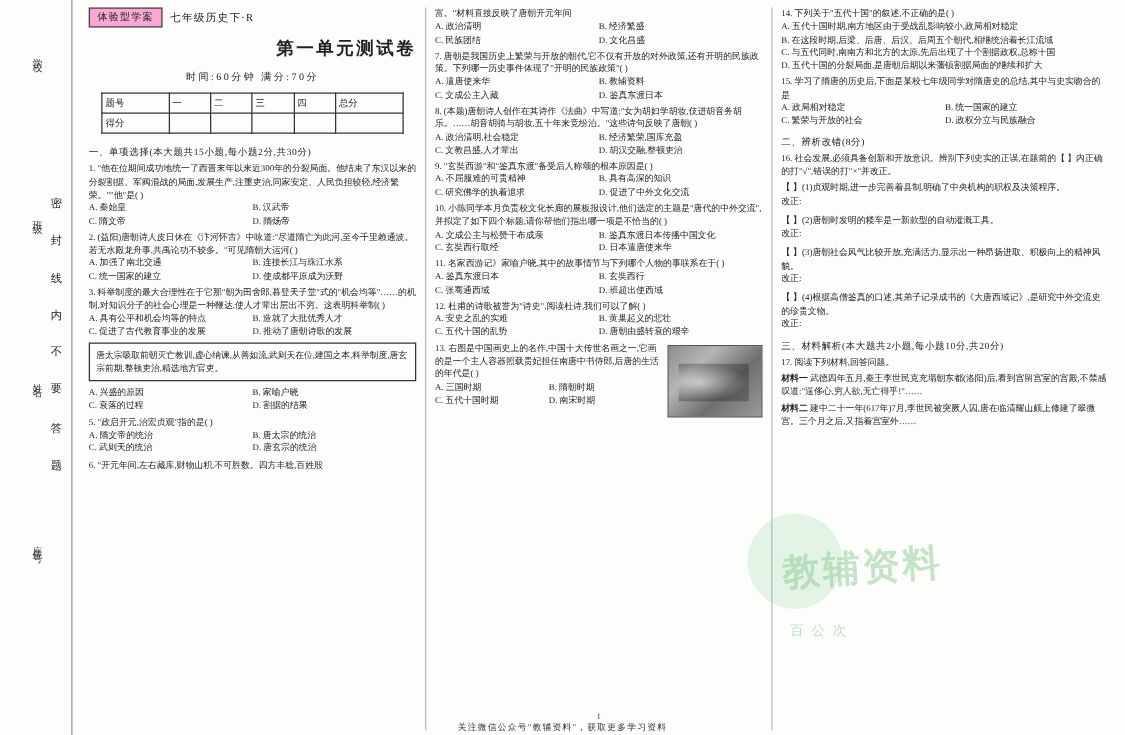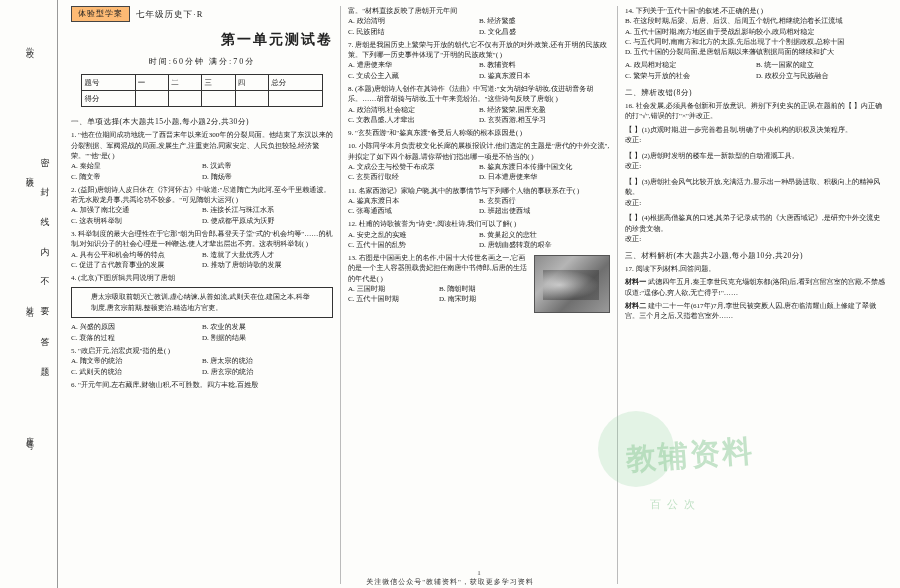--- a/index.html
+++ b/index.html
@@ -63,21 +63,21 @@
     position:relative;
   }
   .col.c1{border-right:1px solid #bbb;}
   .col.c2{border-right:1px solid #bbb;}
   .hdr-badge{
     display:inline-block;
     border:1px solid #444;
     padding:1px 6px;
     font-size:8px;
     letter-spacing:1px;
-    background:#fdba74;
+    background:#f9a8d4;
   }
   .hdr-row{
     display:flex;align-items:center;gap:6px;
     margin-bottom:6px;
   }
   .hdr-title{font-size:8.5px;letter-spacing:1px;}
   .paper-title{
     text-align:right;
     font-size:14px;
     font-weight:bold;
@@ -107,21 +107,21 @@
     font-size:7.6px;
     margin:6px 0 3px;
     letter-spacing:0.5px;
   }
   .q{margin:0 0 3px;text-indent:0;}
   .q .stem{display:block;}
   .opts{display:flex;flex-wrap:wrap;}
   .opts span{width:50%;display:block;}
   .box-material{
     border:1px solid #333;
-    padding:4px 19px;
+    padding:4px 5px;
     margin:4px 0 4px;
     font-size:7px;
     line-height:1.5;
   }
   .brk{display:block;}
   .imgbox{
     float:right;
     width:74px;height:56px;
     margin:2px 0 2px 4px;
     background:
@@ -181,21 +181,21 @@
   .wm .wm-circle{
     position:absolute;
     left:0px;top:6px;
     width:76px;height:76px;
     border-radius:50%;
     background:#8fd19e;
     opacity:.45;
   }
   .wm .wm-sub{
     position:absolute;
-    left:52px;top:92px;
+    left:34px;top:92px;
     font-size:11px;
     color:#2f9e44;
     letter-spacing:6px;
     opacity:.6;
     font-family:"Liberation Sans", sans-serif;
   }
 </style>
 </head>
 <body>
 
@@ -252,41 +252,40 @@
             <span>C. 隋文帝</span>
             <span>D. 隋炀帝</span>
           </div>
         </div>
 
         <div class="q">
           <span class="stem"><span>2. </span><span>(益阳)唐朝诗人皮日休在《汴河怀古》中咏道:"尽道隋亡为此河,至今千里赖通波。若无水殿龙舟事,共禹论功不较多。"可见隋朝大运河</span><span>(    )</span></span>
           <div class="opts">
             <span>A. 加强了南北交通</span>
             <span>B. 连接长江与珠江水系</span>
-            <span>C. 这表明科举制</span>
+            <span>C. 统一国家的建立</span>
             <span>D. 使成都平原成为沃野</span>
           </div>
         </div>
 
         <div class="q">
           <span class="stem"><span>3. </span><span>科举制度的最大合理性在于它那"朝为田舍郎,暮登天子堂"式的"机会均等"……的机制,对知识分子的社会心理是一种鞭达,使人才辈出层出不穷。这表明科举制</span><span>(    )</span></span>
           <div class="opts">
             <span>A. 具有公平和机会均等的特点</span>
             <span>B. 造就了大批优秀人才</span>
             <span>C. 促进了古代教育事业的发展</span>
             <span>D. 推动了唐朝诗歌的发展</span>
           </div>
         </div>
 
         <div class="q">
-          <span class="stem"><span>4. </span><span>(北京)下图所辑共同说明了唐朝</span></span>
           <div class="box-material">唐太宗吸取前朝灭亡教训,虚心纳谏,从善如流,武则天在位,建国之本,科举制度,唐玄宗前期,整顿吏治,精选地方官吏。</div>
           <div class="opts">
             <span>A. 兴盛的原因</span>
-            <span>B. 农业的发展</span>
+            <span>B. 家喻户晓</span>
             <span>C. 衰落的过程</span>
             <span>D. 割据的结果</span>
           </div>
         </div>
 
         <div class="q">
           <span class="stem"><span>5. </span><span>"政启开元,治宏贞观"指的是</span><span>(    )</span></span>
           <div class="opts">
             <span>A. 隋文帝的统治</span>
             <span>B. 唐太宗的统治</span>
@@ -321,26 +320,32 @@
             <span>D. 鉴真东渡日本</span>
           </div>
         </div>
 
         <div class="q">
           <span class="stem"><span>8. </span><span>(本题)唐朝诗人创作在其诗作《法曲》中写道:"女为胡妇学胡妆,伎进胡音务胡乐。……胡音胡骑与胡妆,五十年来竞纷泊。"这些诗句反映了唐朝</span><span>(    )</span></span>
           <div class="opts">
             <span>A. 政治清明,社会稳定</span>
             <span>B. 经济繁荣,国库充盈</span>
             <span>C. 文教昌盛,人才辈出</span>
-            <span>D. 玄奘西游,相互学习</span>
+            <span>D. 胡汉交融,整顿吏治</span>
           </div>
         </div>
 
         <div class="q">
           <span class="stem"><span>9. </span><span>"玄奘西游"和"鉴真东渡"备受后人称颂的根本原因是</span><span>(    )</span></span>
+          <div class="opts">
+            <span>A. 不屈服难的可贵精神</span>
+            <span>B. 具有高深的知识</span>
+            <span>C. 研究佛学的执着追求</span>
+            <span>D. 促进了中外文化交流</span>
+          </div>
         </div>
 
         <div class="q">
           <span class="stem"><span>10. </span><span>小陈同学本月负责校文化长廊的展板报设计,他们选定的主题是"唐代的中外交流",并拟定了如下四个标题,请你帮他们指出哪一项是不恰当的</span><span>(    )</span></span>
           <div class="opts">
             <span>A. 文成公主与松赞干布成亲</span>
             <span>B. 鉴真东渡日本传播中国文化</span>
             <span>C. 玄奘西行取经</span>
             <span>D. 日本遣唐使来华</span>
           </div>
@@ -376,28 +381,29 @@
             <span>D. 南宋时期</span>
           </div>
         </div>
       </div>
 
       <div class="col c3">
 
         <div class="q">
           <span class="stem"><span>14. </span><span>下列关于"五代十国"的叙述,不正确的是</span><span>(    )</span></span>
           <div>
+            <span class="brk">A. 五代十国时期,南方地区由于受战乱影响较小,政局相对稳定</span>
             <span class="brk">B. 在这段时期,后梁、后唐、后汉、后周五个朝代,相继统治着长江流域</span>
-            <span class="brk">A. 五代十国时期,南方地区由于受战乱影响较小,政局相对稳定</span>
             <span class="brk">C. 与五代同时,南南方和北方的太原,先后出现了十个割据政权,总称十国</span>
             <span class="brk">D. 五代十国的分裂局面,是唐朝后期以来藩镇割据局面的继续和扩大</span>
           </div>
         </div>
 
         <div class="q">
+          <span class="stem"><span>15. </span><span>学习了隋唐的历史后,下面是某校七年级同学对隋唐史的总结,其中与史实吻合的是</span></span>
           <div class="opts">
             <span>A. 政局相对稳定</span>
             <span>B. 统一国家的建立</span>
             <span>C. 繁荣与开放的社会</span>
             <span>D. 政权分立与民族融合</span>
           </div>
         </div>
 
         <div class="sec-title">二、辨析改错(8分)</div>
         <div class="q">16. 社会发展,必须具备创新和开放意识。辨别下列史实的正误,在题前的【    】内正确的打"√",错误的打"×"并改正。</div>

